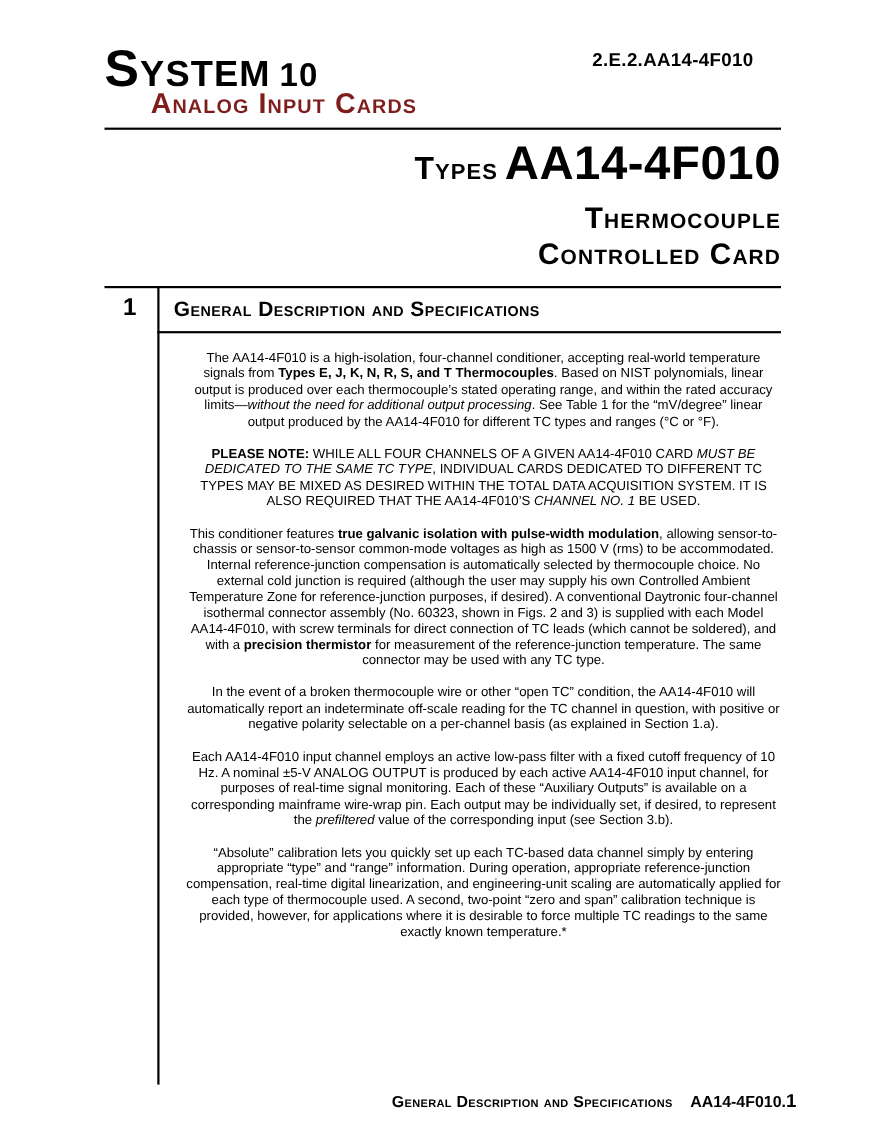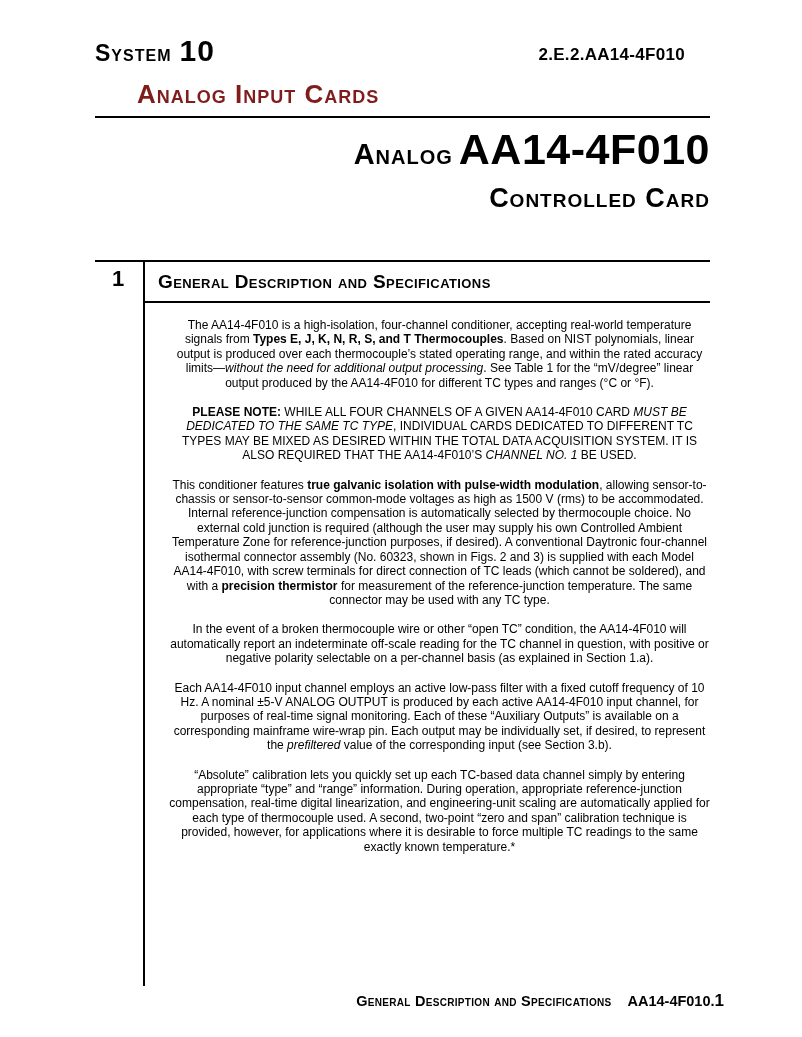--- a/index.html
+++ b/index.html
@@ -13,21 +13,21 @@
     font-family: "Liberation Sans", sans-serif;
     overflow: hidden;
   }
   .rule { position: absolute; background: #000; height: 2px; }
   .rule-header  { left: 95px;  top: 116px; width: 615px; }
   .rule-title   { left: 95px;  top: 260px; width: 615px; }
   .rule-section { left: 143px; top: 301px; width: 567px; }
   .vline { position: absolute; left: 143px; top: 260px; width: 2px; height: 726px; background: #000; }
 
   .brand { position: absolute; left: 95px; top: 34px; white-space: nowrap; }
-  .brand-word { font-variant: small-caps; font-weight: 700; font-size: 23px; letter-spacing: 1px; }
+  .brand-word { font-variant: small-caps; font-weight: 700; font-size: 47px; letter-spacing: 1px; }
   .brand-number { font-weight: 700; font-size: 30px; margin-left: 8px; letter-spacing: 1px; }
   .doc-code { position: absolute; top: 45px; right: 117px; font-weight: 700; font-size: 17px; letter-spacing: 0.3px; }
   .product-line { position: absolute; left: 137px; top: 79px; font-variant: small-caps; font-weight: 700; font-size: 26px; letter-spacing: 1px; color: #7f1d1d; }
 
   .title-block { position: absolute; right: 92px; top: 126px; text-align: right; }
   .model-line { line-height: 46px; white-space: nowrap; }
   .model-label { font-variant: small-caps; font-weight: 700; font-size: 29px; letter-spacing: 1px; margin-right: 6px; }
   .model-number { font-weight: 700; font-size: 43px; letter-spacing: 0.5px; }
   .product-name { font-variant: small-caps; font-weight: 700; font-size: 27px; line-height: 33px; letter-spacing: 1px; }
 
@@ -55,22 +55,23 @@
   </div>
 
   <div class="doc-code">2.E.2.AA14-4F010</div>
 
   <div class="product-line">Analog Input Cards</div>
 
   <div class="rule rule-header"></div>
 
   <div class="title-block">
     <div class="model-line">
-      <span class="model-label">Analog</span><span class="model-number">AA14-4F010</span>
+      <span class="model-label">Types</span><span class="model-number">AA14-4F010</span>
     </div>
+    <div class="product-name">Thermocouple</div>
     <div class="product-name">Controlled Card</div>
   </div>
 
   <div class="rule rule-title"></div>
 
   <div class="section-number">1</div>
   <div class="vline"></div>
   <div class="section-title">General Description and Specifications</div>
   <div class="rule rule-section"></div>
 

